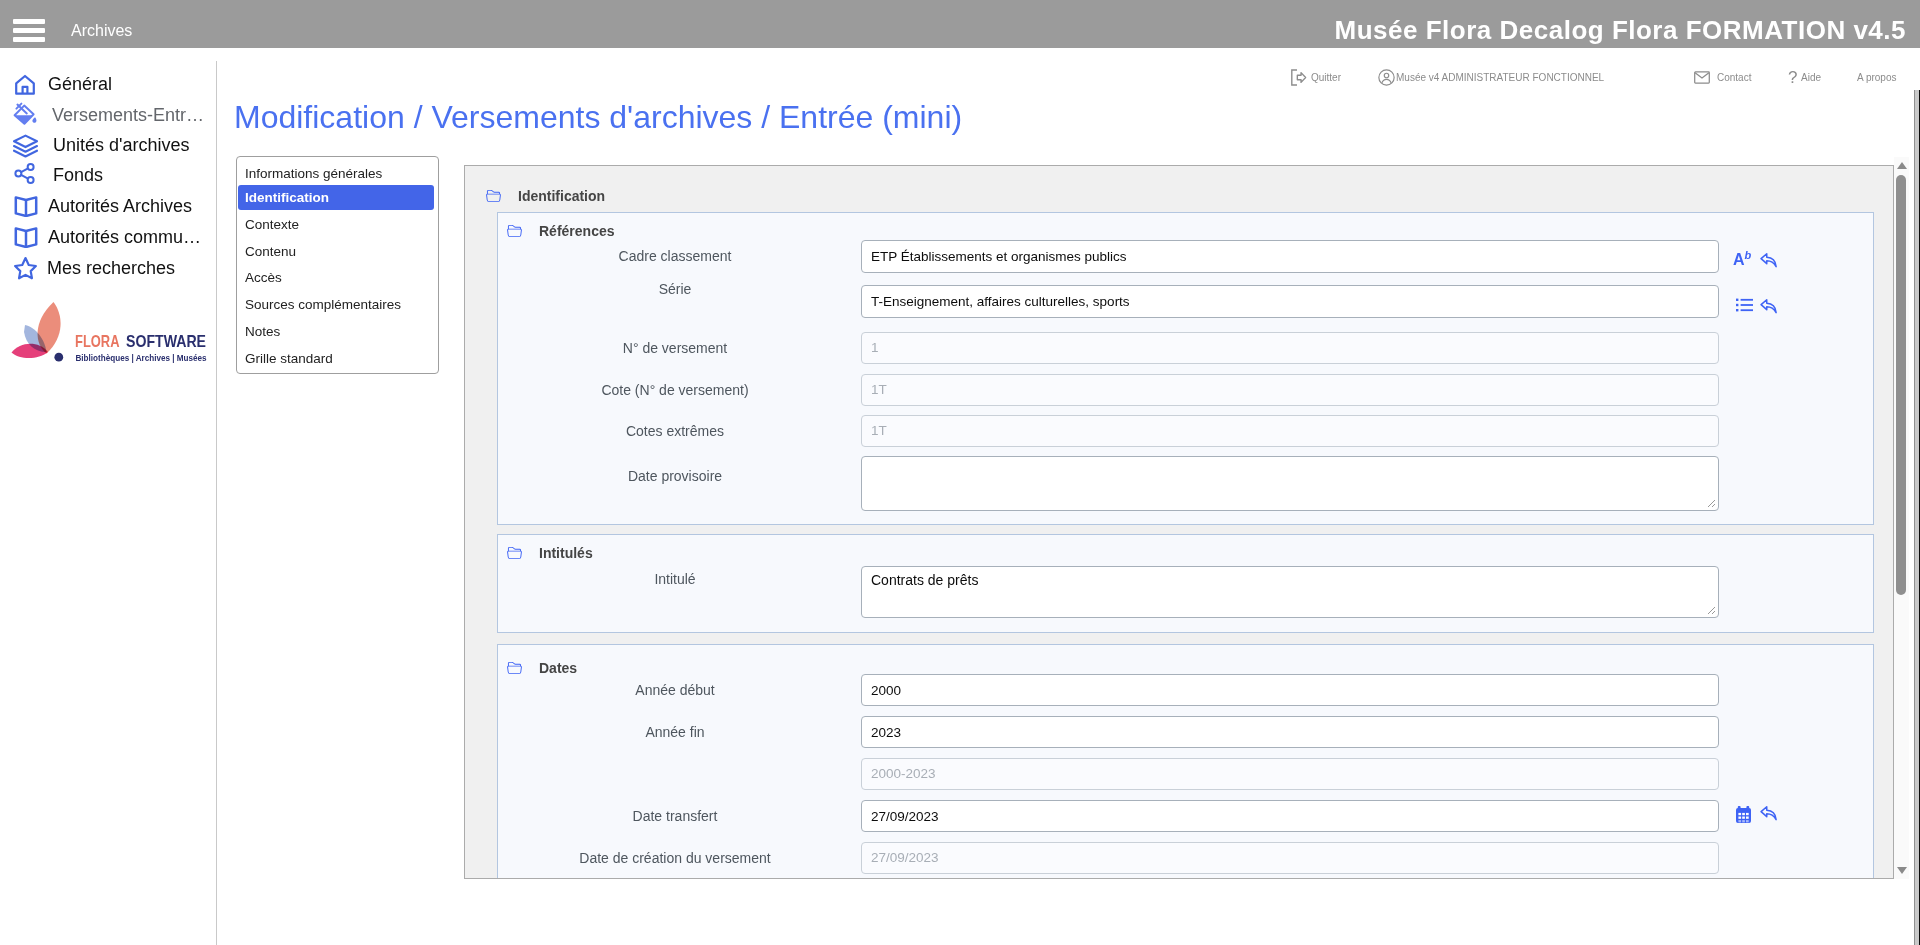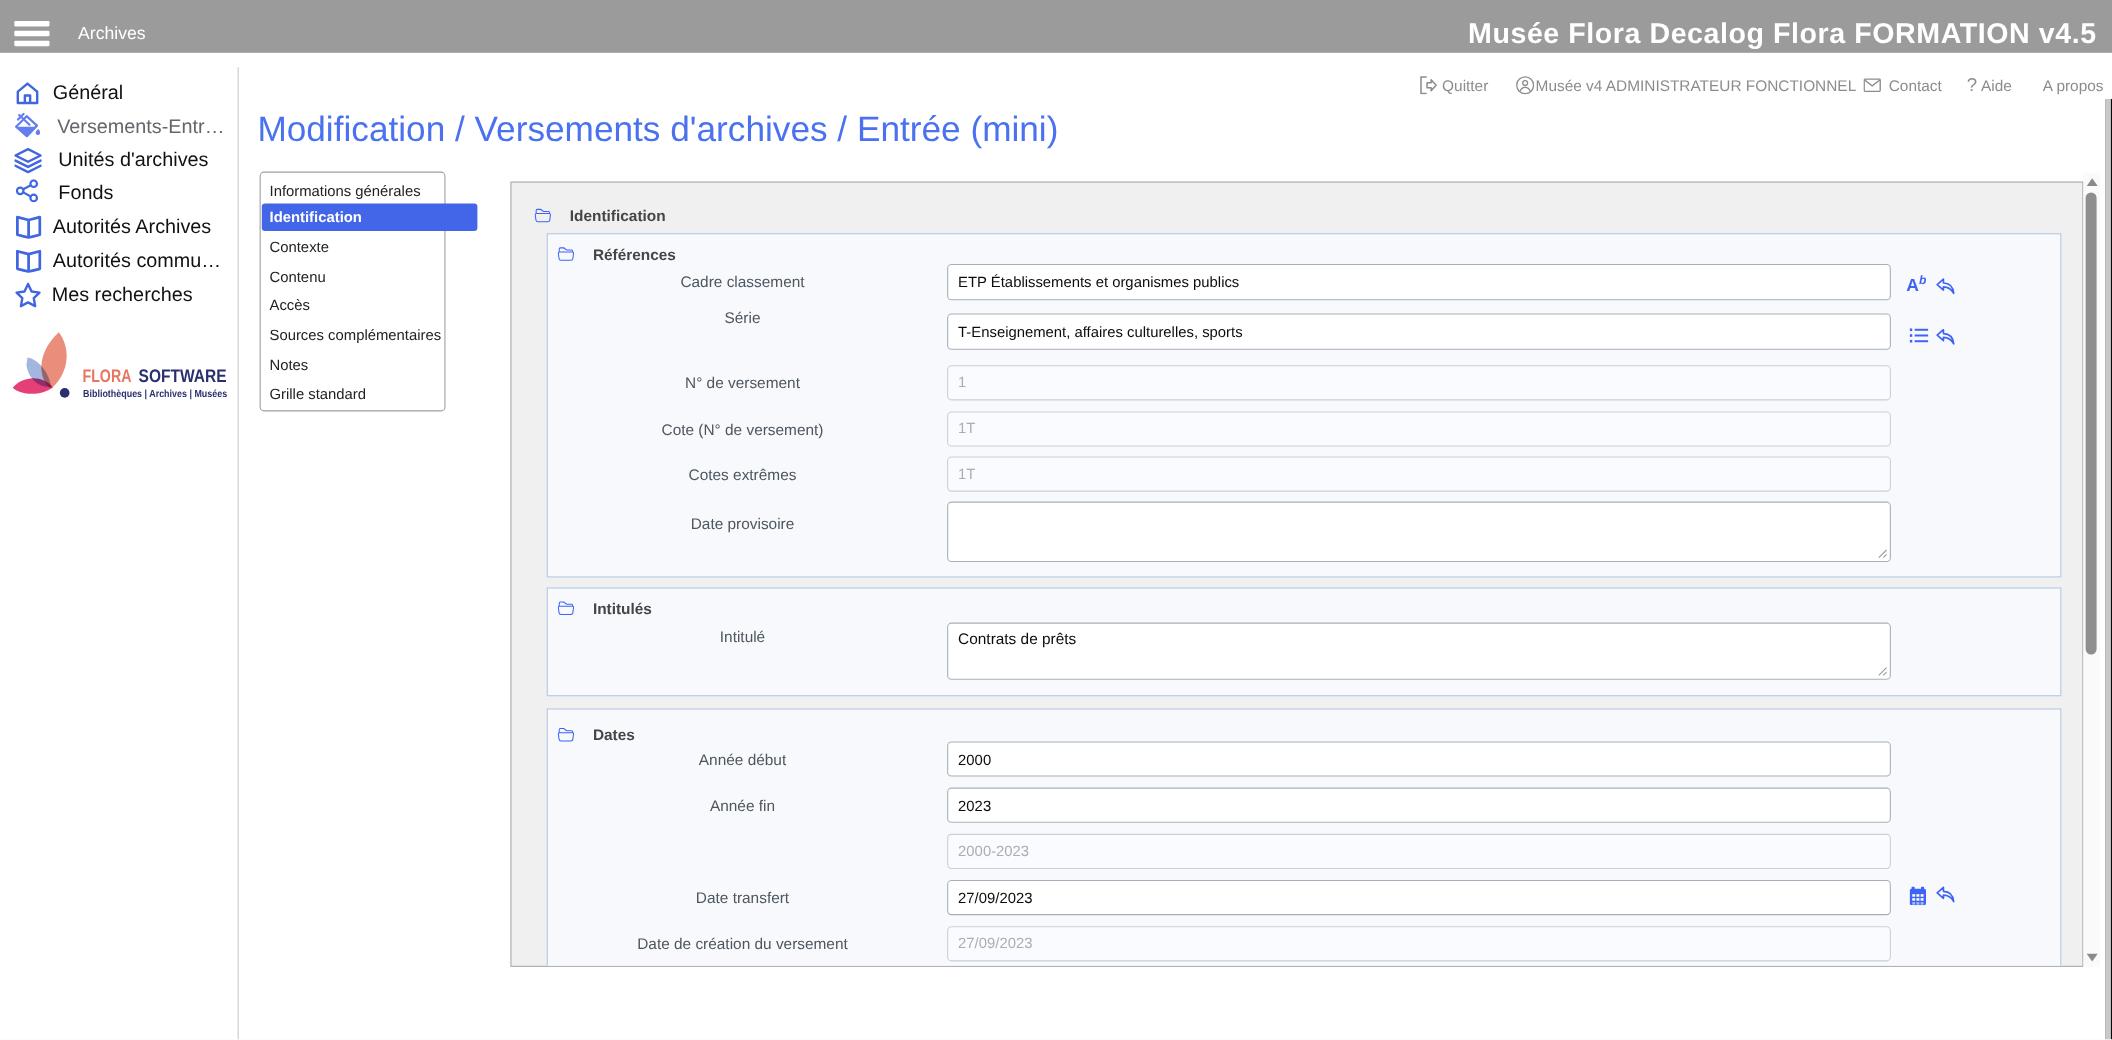--- a/index.html
+++ b/index.html
@@ -5,29 +5,29 @@
 *{margin:0;padding:0;box-sizing:border-box}
 html,body{width:1920px;height:945px;overflow:hidden}
 body{font-family:"Liberation Sans",sans-serif;position:relative;background:#fff}
 .abs{position:absolute}
 
 .hdr{position:absolute;left:0;top:0;width:1920px;height:48px;background:#9b9b9b}
 .bar{position:absolute;left:13px;width:32px;height:5.2px;background:#fff;border-radius:1px}
 .appname{position:absolute;left:71px;top:22px;font-size:16px;color:#fff}
 .hdrtitle{position:absolute;right:14px;top:15px;font-size:26px;font-weight:bold;color:#fff;letter-spacing:0.5px}
 
-.tb{position:absolute;color:#8c8c8c;font-size:14px;top:70px;height:16px;line-height:16px;white-space:nowrap}
+.tb{position:absolute;color:#8c8c8c;font-size:10px;top:70px;height:16px;line-height:16px;white-space:nowrap}
 
 .sdiv{position:absolute;left:216px;top:61px;width:1px;height:884px;background:#c9c9c9}
 .snav{position:absolute;font-size:18px;color:#111;height:26px;line-height:26px;white-space:nowrap}
 .sico{position:absolute;left:13px}
 
 .ptitle{position:absolute;left:234px;top:101px;font-size:32px;color:#4a71f0;line-height:32px}
 
-.tabs{position:absolute;left:236px;top:156px;width:169px;height:218px;background:#fff;border:1px solid #9f9f9f;border-radius:4px}
+.tabs{position:absolute;left:236px;top:156px;width:203px;height:218px;background:#fff;border:1px solid #9f9f9f;border-radius:4px}
 .titem{position:absolute;left:8px;font-size:13.5px;color:#222;height:26px;line-height:26px;white-space:nowrap}
 .tsel{position:absolute;left:1px;top:28px;width:196px;height:25px;background:#4365e8;border-radius:3px;color:#fff;font-weight:bold;font-size:13.5px;line-height:25px;padding-left:7px}
 
 .panel{position:absolute;left:464px;top:165px;width:1430px;height:714px;background:#f0f0f0;border:1px solid #ababab;overflow:hidden}
 .fs{position:absolute;left:32px;width:1377px;background:#f7f9fd;border:1px solid #b3c6e0}
 .fshead{position:absolute;left:41px;font-size:14px;font-weight:bold;color:#454545;height:16px;line-height:16px}
 .lbl{position:absolute;left:0;width:354px;text-align:center;font-size:14px;color:#4e565e;height:32px;line-height:32px;white-space:nowrap}
 .inp{position:absolute;left:363px;width:858px;height:33px;background:#fff;border:1px solid #a7b0ba;border-radius:4px;font-size:13.5px;color:#0c0c0c;line-height:31px;padding-left:9px;white-space:nowrap}
 .dis{height:32px;background:#fafbfe;border-color:#c9d0d8;color:#a8aeb6;line-height:30px}
 .ta{position:absolute;left:363px;width:858px;background:#fff;border:1px solid #a7b0ba;border-radius:4px;font-size:14px;color:#0c0c0c;padding:5px 9px}

